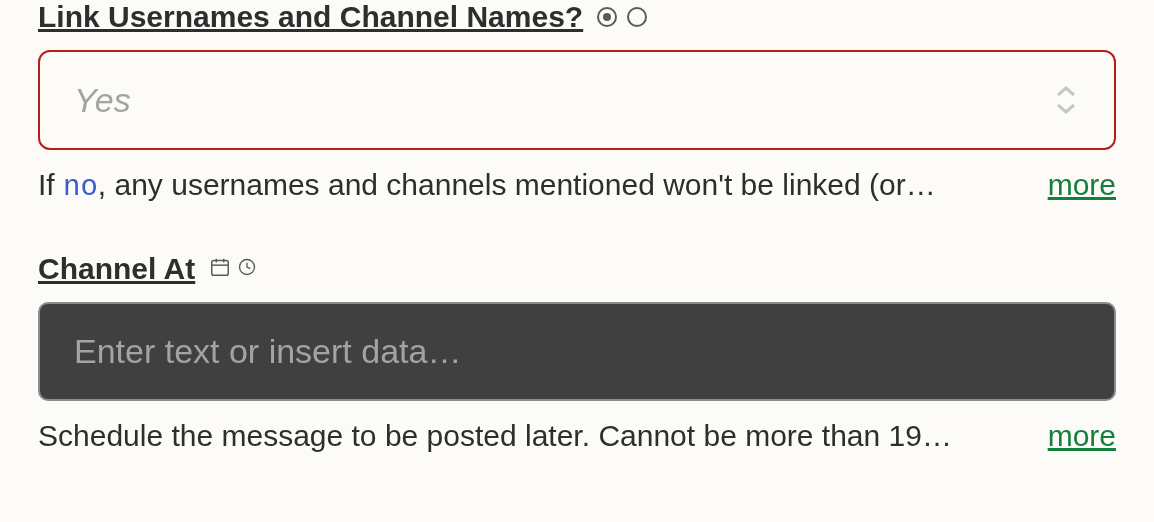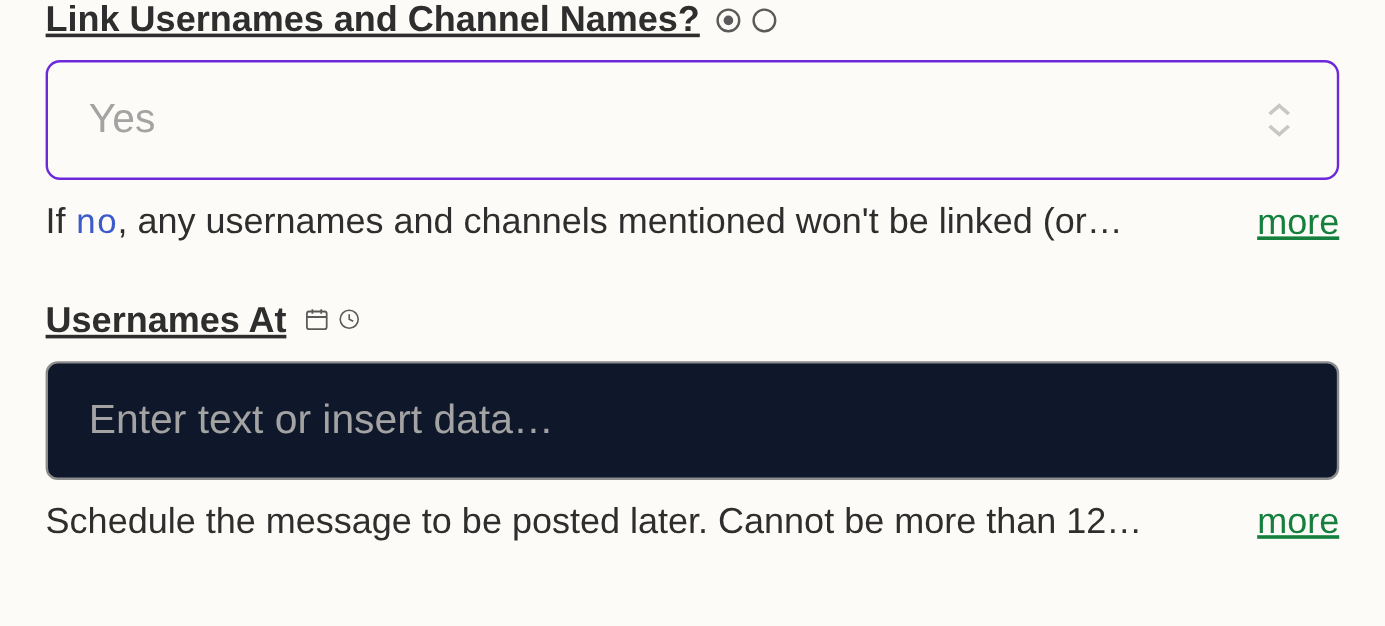--- a/index.html
+++ b/index.html
@@ -52,28 +52,29 @@
       background: #5a5a5a;
       border-radius: 50%;
     }
     .icon-pair {
       display: inline-flex;
       align-items: center;
       gap: 6px;
     }
     .select-box {
       width: 100%;
-      border: 2px solid #6d28d9;
+      border: 2px solid #b91c1c;
       border-radius: 12px;
       padding: 28px 34px;
       display: flex;
-      align-items: flex-start;
+      align-items: flex-end;
       justify-content: space-between;
       background: #fcfbf7;
       cursor: pointer;
+      font-style: italic;
     }
     .select-value {
       font-size: 34px;
       color: #a3a3a3;
       font-weight: 500;
     }
     .chevrons {
       width: 28px;
       height: 40px;
       display: flex;
@@ -85,33 +86,33 @@
     .chevrons svg {
       stroke: #c7c7c7;
       stroke-width: 3;
       fill: none;
     }
     .input-box {
       width: 100%;
       border: 2px solid #8c8c8c;
       border-radius: 10px;
       padding: 28px 34px;
-      background: #0f172a;
+      background: #404040;
       font-size: 34px;
       color: #a3a3a3;
       font-weight: 400;
       font-family: inherit;
       outline: none;
     }
     .input-box::placeholder {
       color: #a3a3a3;
     }
     .help-row {
       display: flex;
-      align-items: flex-end;
+      align-items: flex-start;
       justify-content: space-between;
       margin-top: 18px;
       gap: 8px;
     }
     .help-text {
       font-size: 30px;
       font-weight: 400;
       color: #2e2e2e;
       flex: 1;
       white-space: nowrap;
@@ -163,21 +164,21 @@
   <div class="help-row">
     <span class="help-text">
       <span>If </span><span class="mono">no</span><span>, any usernames and channels mentioned won't be linked (or…</span>
     </span>
     <span class="more-link">more</span>
   </div>
 </div>
 
 <div class="field-group">
   <div class="field-label-row">
-    <span class="field-label">Usernames At</span>
+    <span class="field-label">Channel At</span>
     <span class="icon-pair">
       <span class="calendar-icon">
         <svg width="22" height="22" viewBox="0 0 24 24">
           <rect x="3" y="5" width="18" height="16" rx="2"></rect>
           <line x1="3" y1="10" x2="21" y2="10"></line>
           <line x1="8" y1="3" x2="8" y2="7"></line>
           <line x1="16" y1="3" x2="16" y2="7"></line>
         </svg>
       </span>
       <span class="clock-icon">
@@ -185,16 +186,16 @@
           <circle cx="12" cy="12" r="9"></circle>
           <polyline points="12,7 12,12 16,14"></polyline>
         </svg>
       </span>
     </span>
   </div>
 
   <input type="text" class="input-box" placeholder="Enter text or insert data…" style="">
 
   <div class="help-row">
-    <span class="help-text">Schedule the message to be posted later. Cannot be more than 12…</span>
+    <span class="help-text">Schedule the message to be posted later. Cannot be more than 19…</span>
     <span class="more-link">more</span>
   </div>
 </div>
 
 </body></html>

